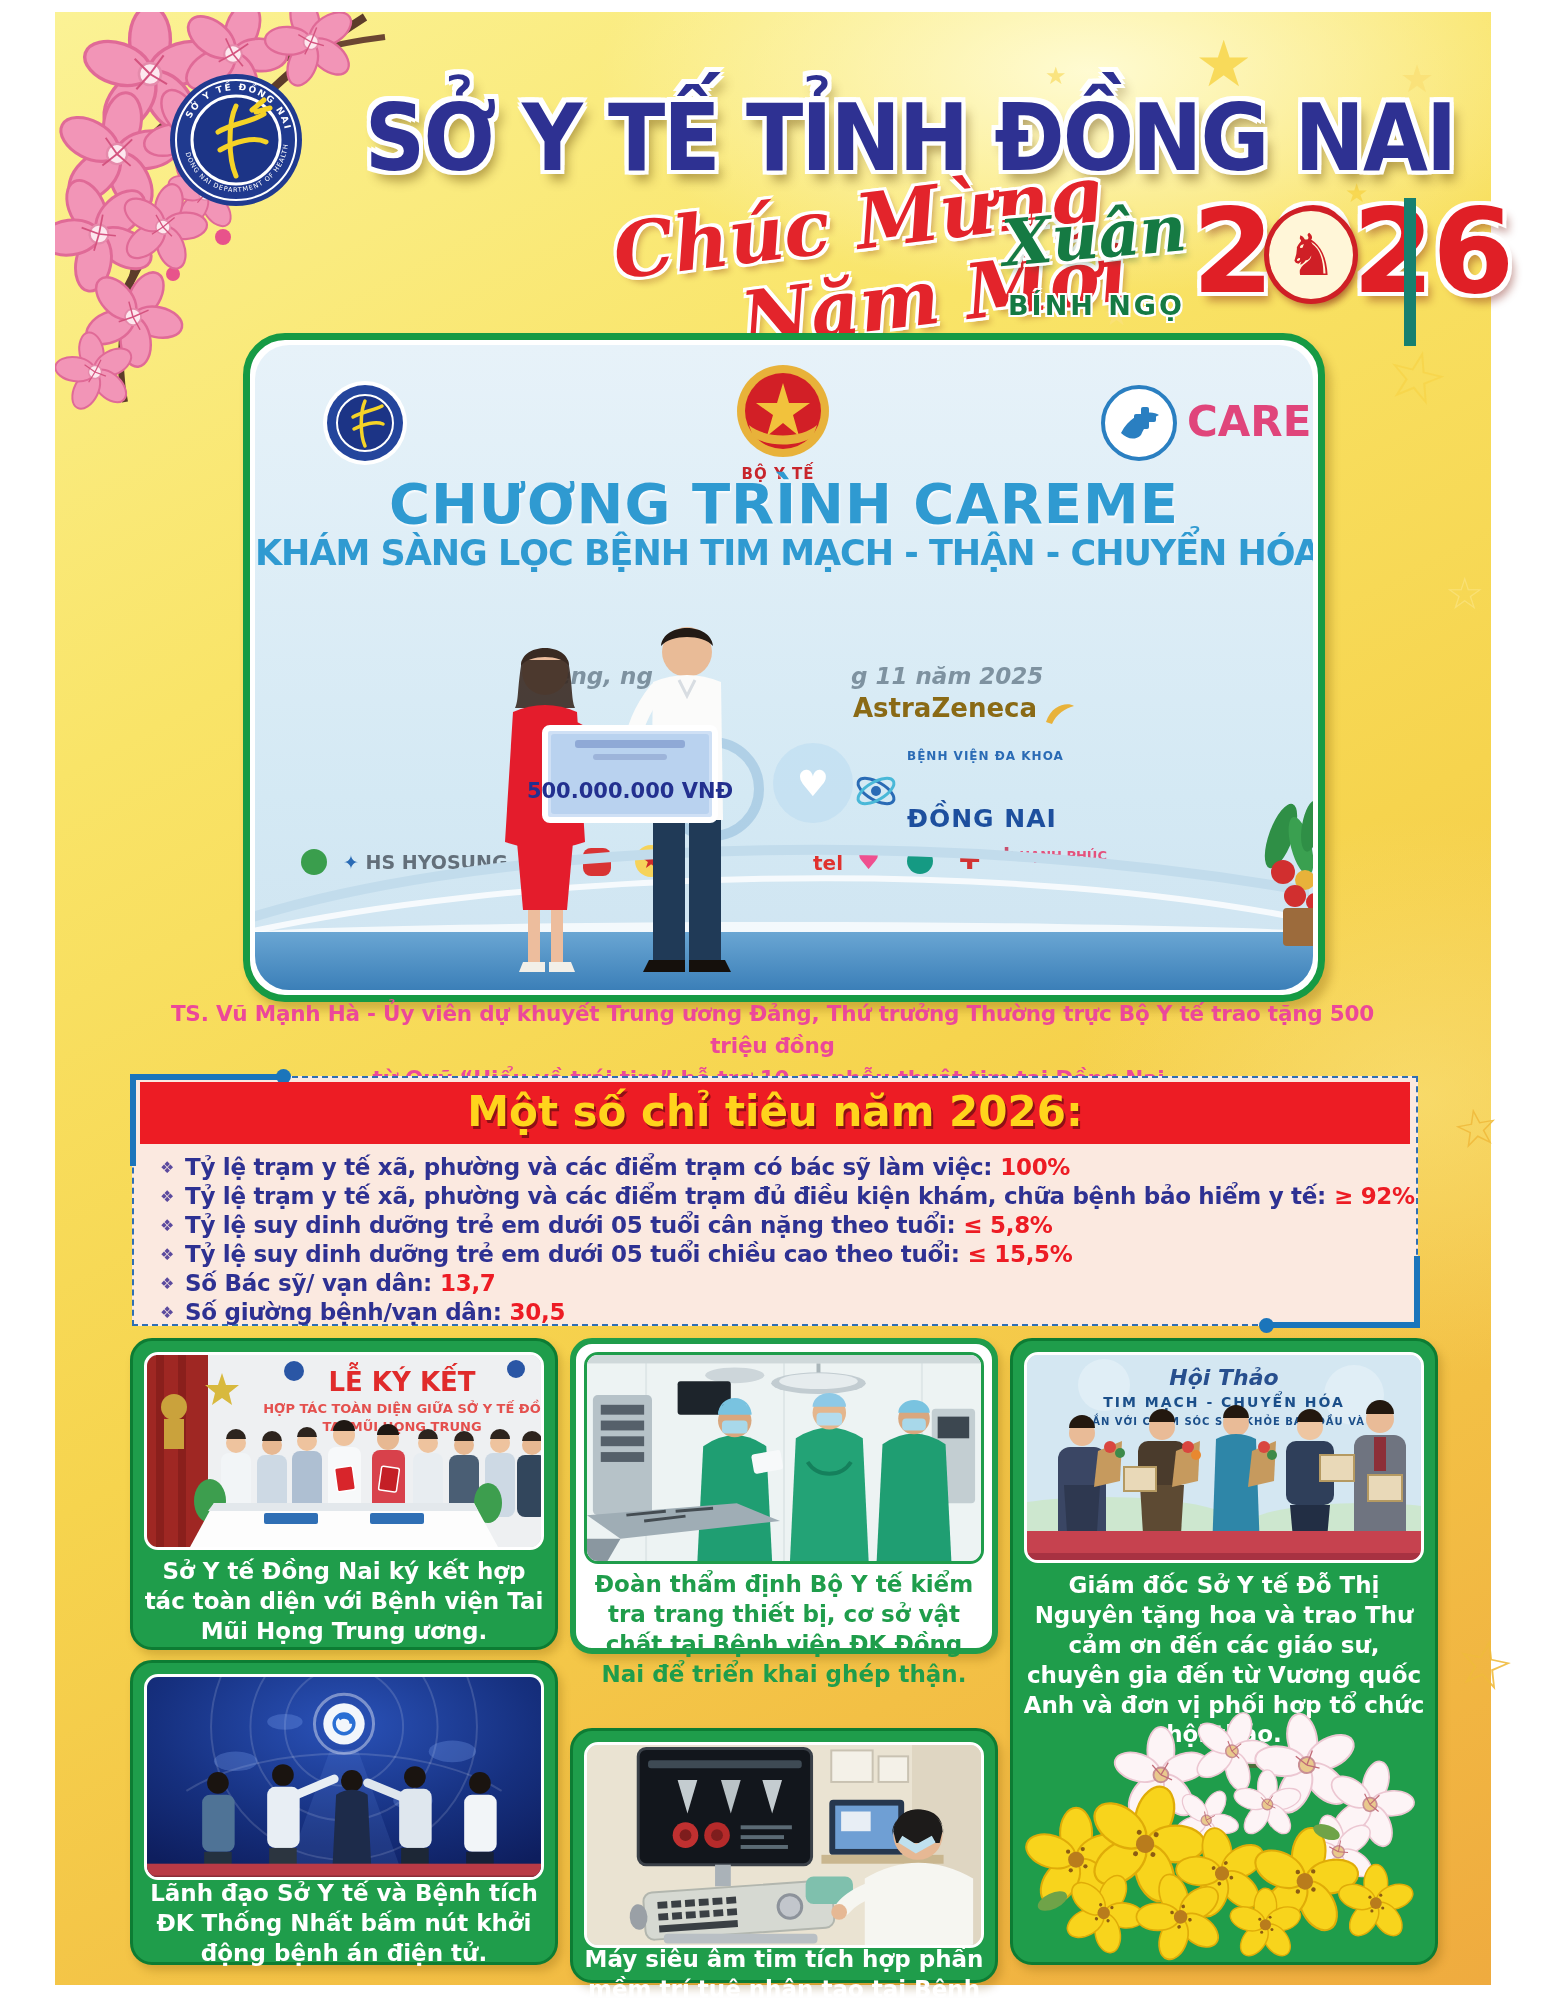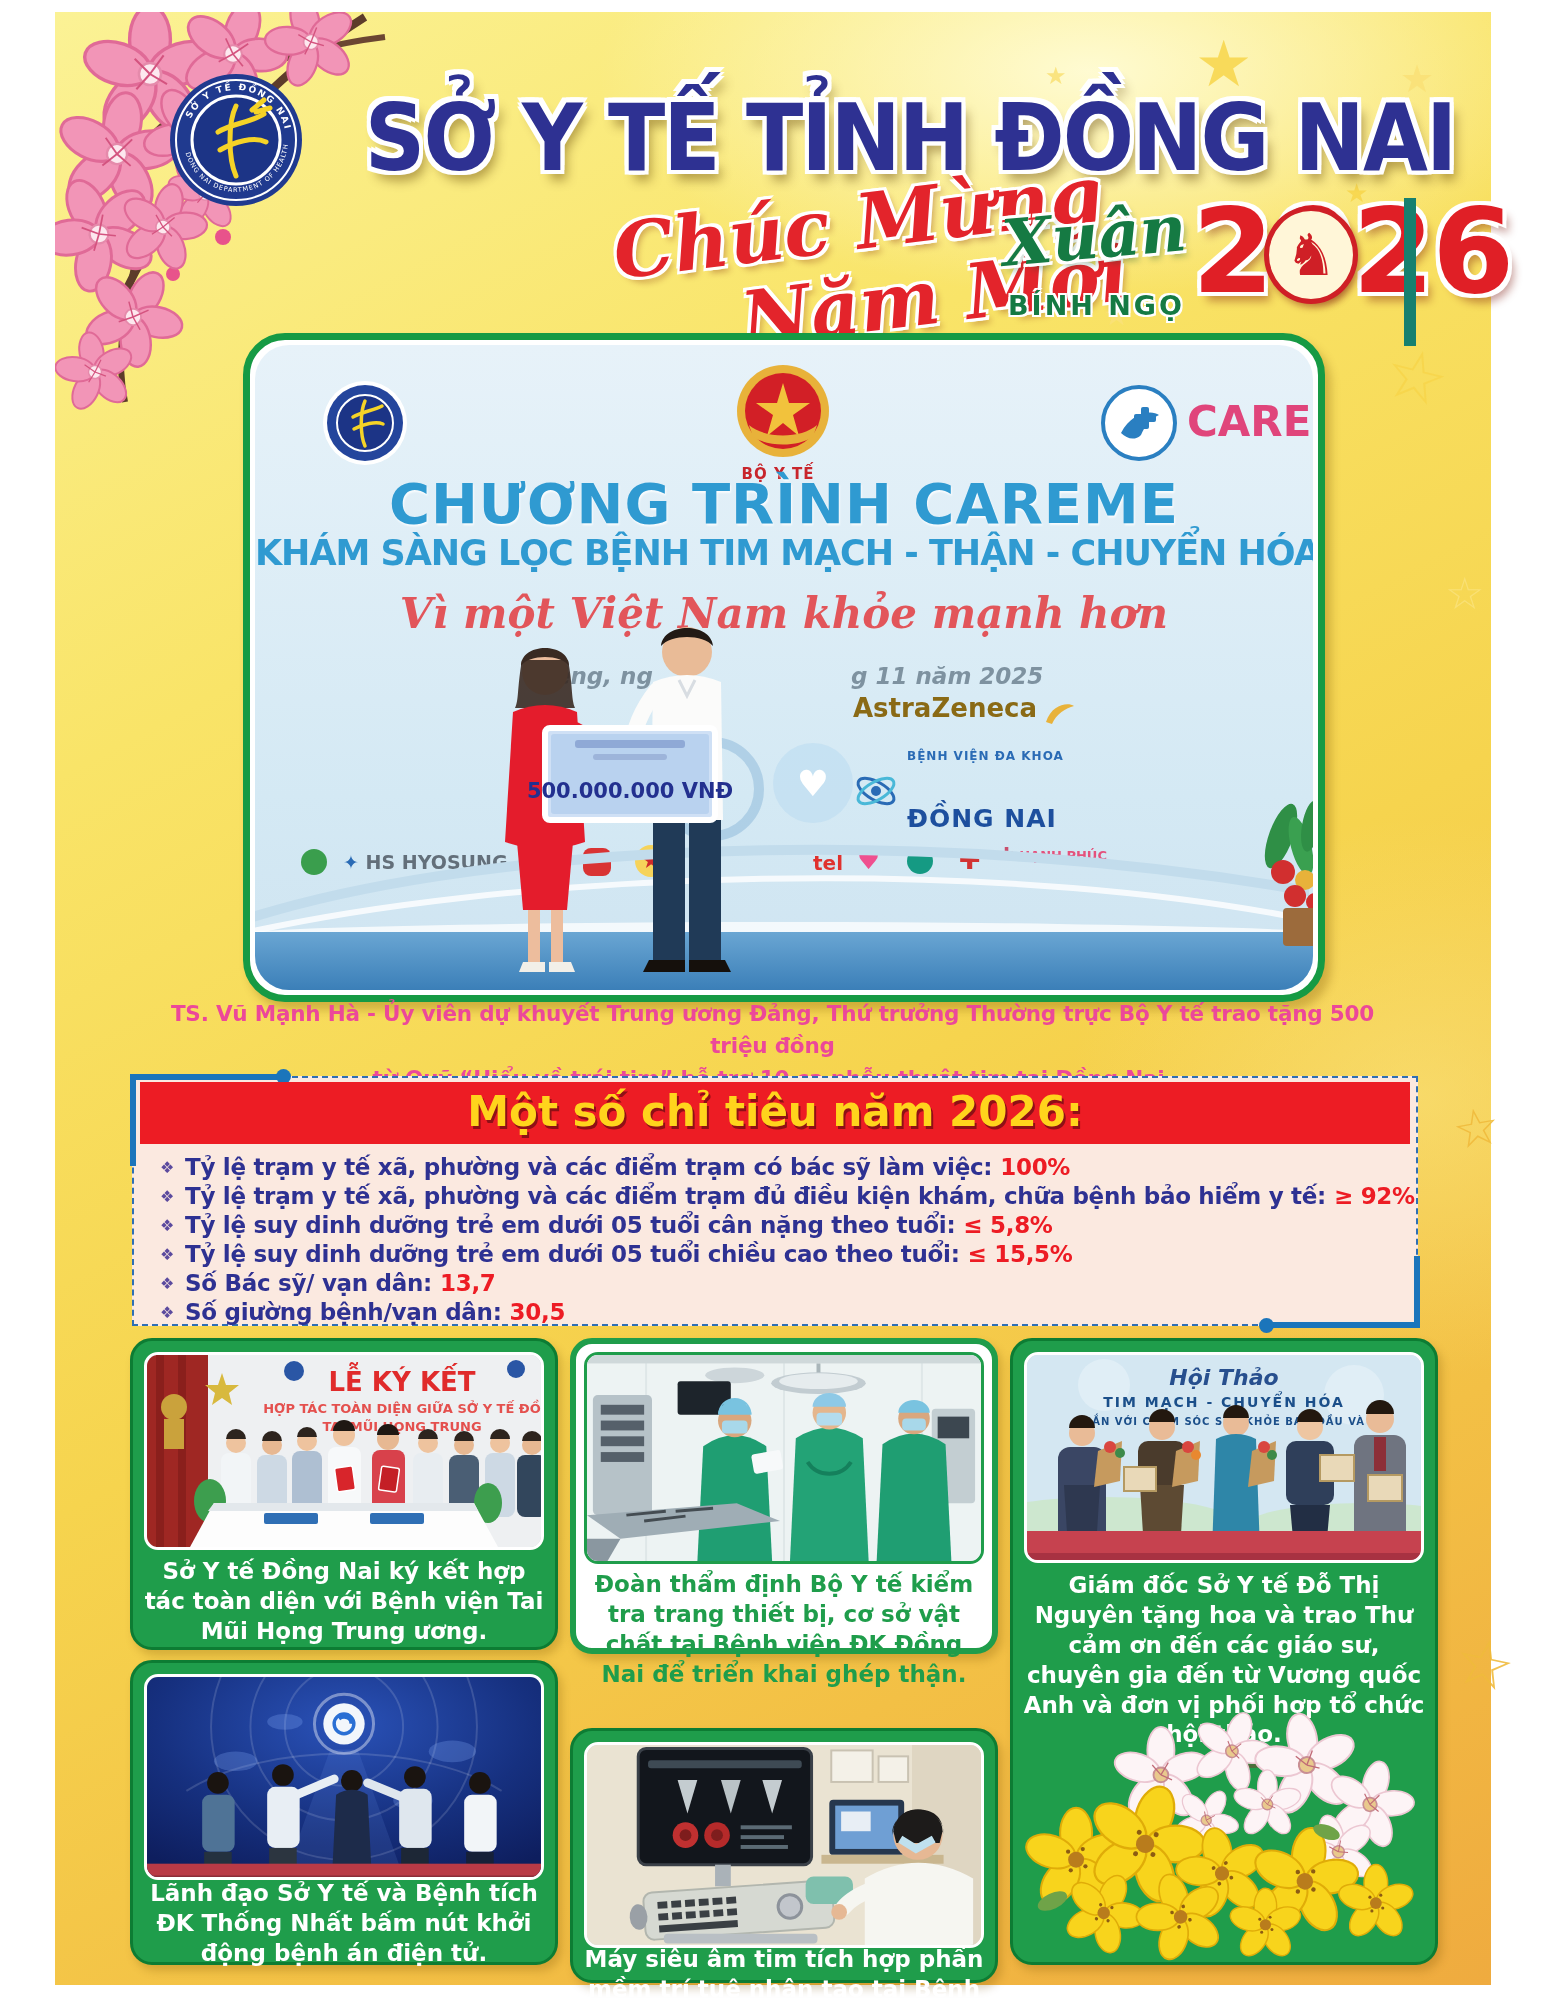--- a/index.html
+++ b/index.html
@@ -248,21 +248,20 @@
         <path d="M20,48 C30,28 50,24 58,30 C50,34 44,40 40,50 C34,56 26,54 20,48 Z" fill="#2a7fc1"></path>
         <rect x="40" y="22" width="8" height="22" rx="2" fill="#2a7fc1"></rect>
           <rect x="33" y="29" width="22" height="8" rx="2" fill="#2a7fc1"></rect>
       </svg>
       <div class="mtxt careme">
         <b style="color:#e0457b;">CARE</b><b style="color:#8dc63f;">M</b>
       </div>
 
       <div class="mtxt m-prog1" style="left:0;">CHƯƠNG TRÌNH CAREME</div>
       <div class="mtxt m-prog2" style="left:0;">KHÁM SÀNG LỌC BỆNH TIM MẠCH - THẬN - CHUYỂN HÓA</div>
-      <div class="mtxt m-slogan" style="left:0;">Vì một Việt Nam khỏe mạnh hơn</div>
       <div class="mtxt m-date" style="left:292px;">iêng, ng</div>
       <div class="mtxt m-date" style="left:596px;">g 11 năm 2025</div>
 
       <div class="wm abs" style="left:405px;top:392px;width:84px;height:84px;border:10px solid rgba(120,170,210,.4);"></div>
       <div class="wm abs" style="left:518px;top:398px;width:80px;height:80px;background:rgba(185,218,240,.55);color:#fff;display:flex;align-items:center;justify-content:center;font-size:36px;">♥</div>
 
       <div class="sp" style="left:598px;top:348px;">
         <span class="az-text">AstraZeneca</span>
         <svg width="34" height="30" viewBox="0 0 34 30" style="vertical-align:middle">
             <path d="M4,24 C10,6 26,4 32,8 C24,10 14,16 10,26 Z" fill="#e8b23a"></path>

